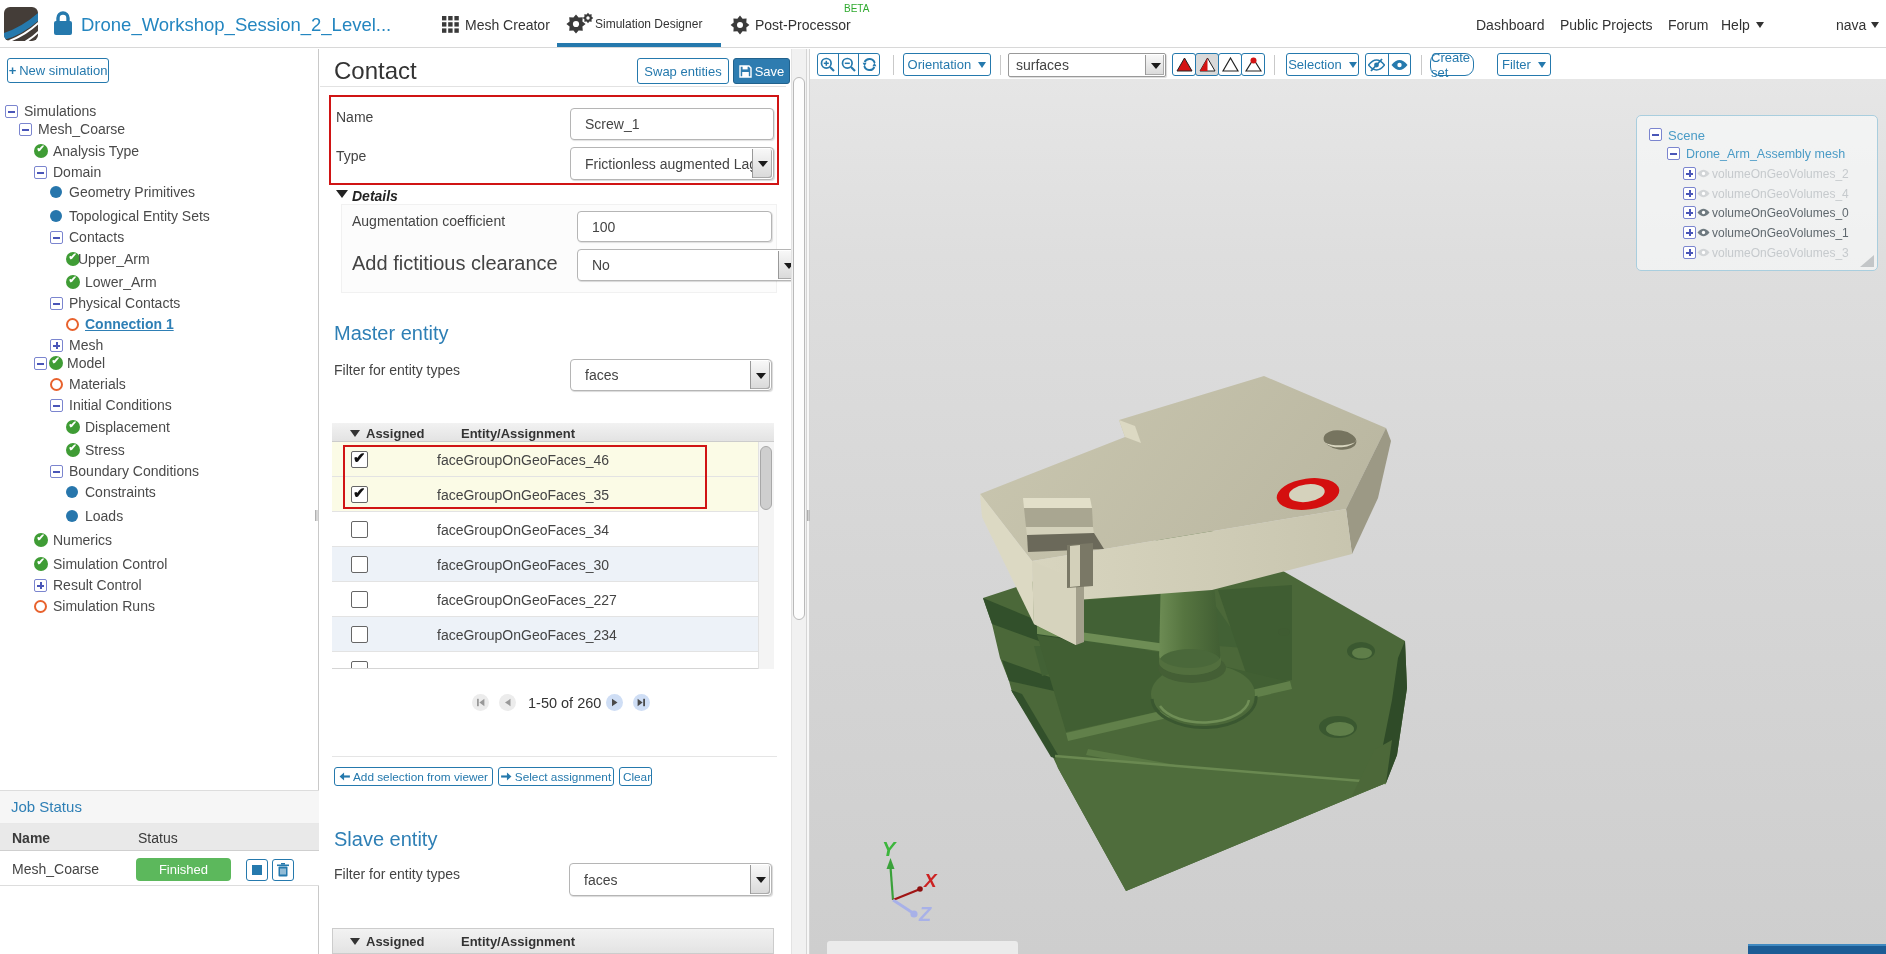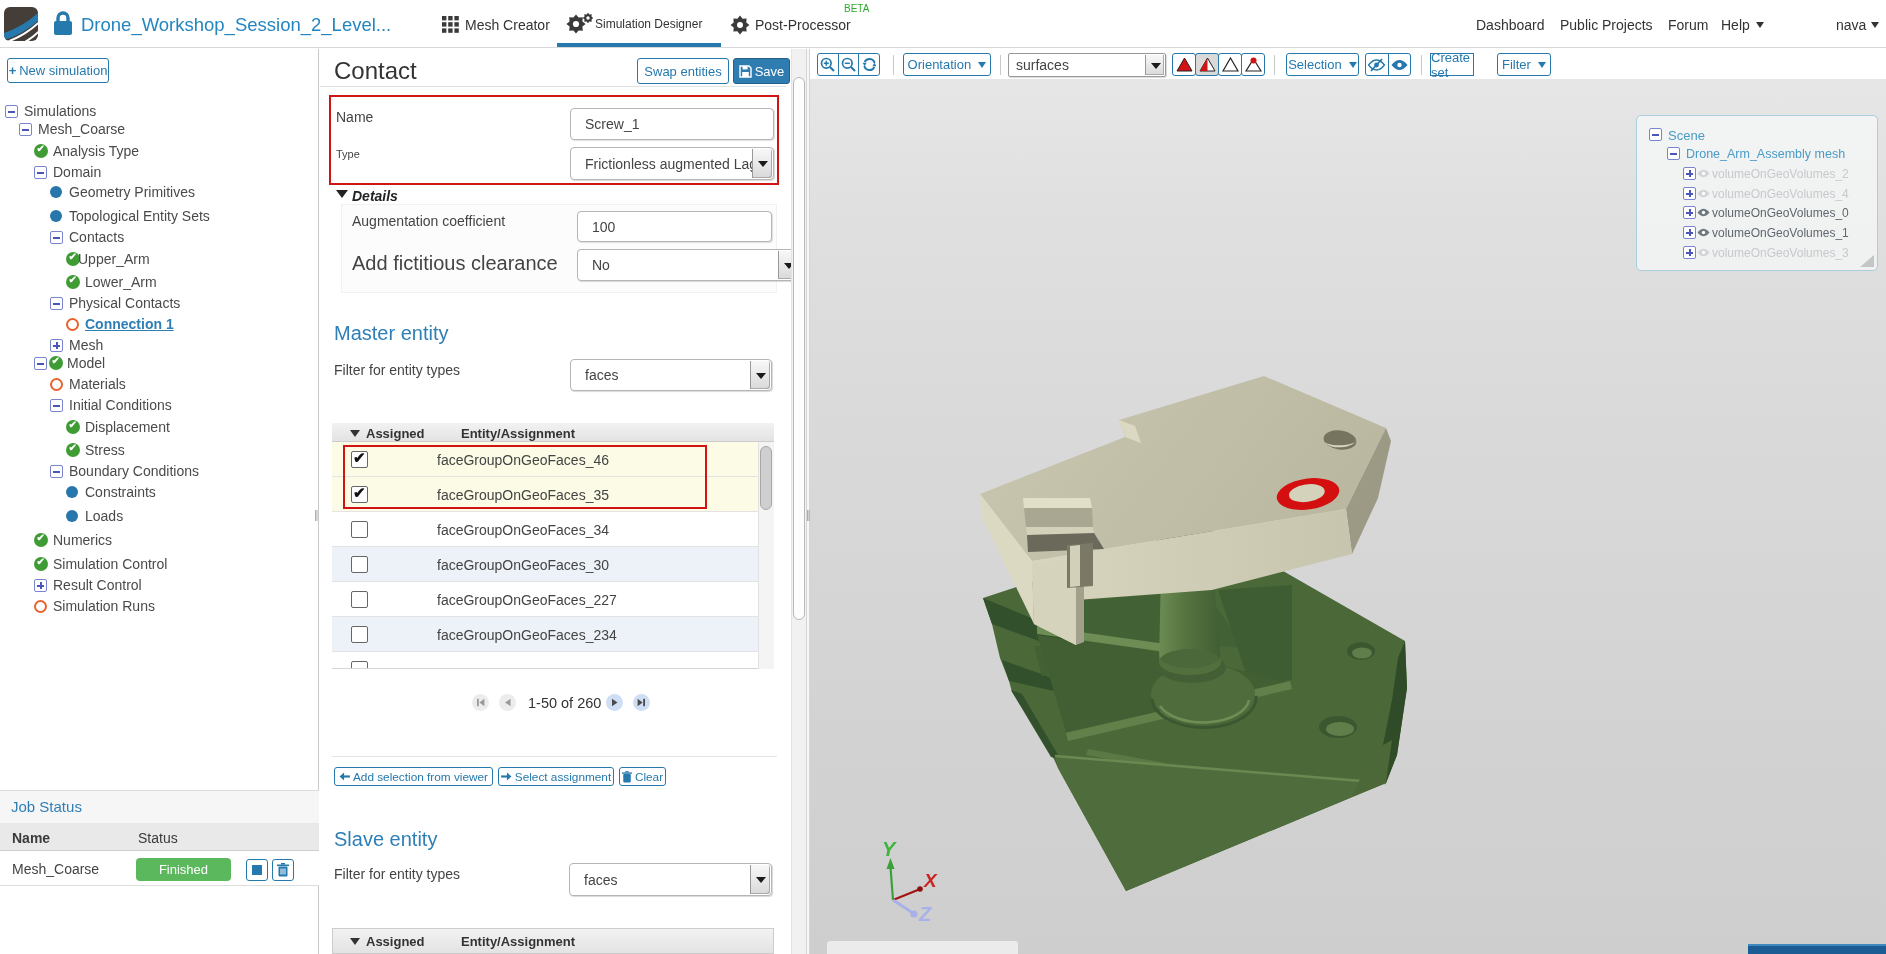--- a/index.html
+++ b/index.html
@@ -165,21 +165,21 @@
       <path d="M1 1 h9 l2 2 v9 h-11 z" fill="none" stroke="#fff" stroke-width="1.4"></path>
       <rect x="3.2" y="7" width="6.6" height="5" fill="#fff"></rect>
       <rect x="3.6" y="1" width="5" height="3.4" fill="#fff"></rect>
     </svg>Save</div>
 <div class="ab" style="left:320px;top:86px;width:466px;height:1px;background:#e2e2e2"></div>
 <div class="ab" style="left:329px;top:95px;width:450px;height:90px;border:2px solid #d01414"></div>
 <div class="txt" style="left:336px;top:109px;font-size:14px;color:#444">Name</div>
 <div class="inp" style="left:570px;top:108px;width:204px;height:32px">
     <div class="stxt">Screw_1</div>
   </div>
-<div class="txt" style="left:336px;top:148px;font-size:11px;color:#444">Type</div>
+<div class="txt" style="left:336px;top:148px;font-size:14px;color:#444">Type</div>
 <div class="sel" style="left:570px;top:147px;width:204px;height:33px">
     <div class="stxt">Frictionless augmented Lag</div>
     <div class="arr"></div>
   </div>
 <div class="ab" style="left:336px;top:190px;width:0;height:0;border:6px solid transparent;border-top:8px solid #222"></div>
 <div class="txt" style="left:352px;top:188px;font-size:14px;font-style:italic;font-weight:bold;color:#222">Details</div>
 <div class="ab" style="left:341px;top:204px;width:436px;height:89px;background:#fcfcfc;border:1px solid #f1f1f1"></div>
 <div class="txt" style="left:352px;top:213px;font-size:14px;color:#444">Augmentation coefficient</div>
 <div class="inp" style="left:577px;top:211px;width:195px;height:31px">
     <div class="stxt">100</div>
@@ -245,21 +245,21 @@
   </svg>
 <div class="ab" style="left:332px;top:756px;width:445px;height:1px;background:#e5e5e5"></div>
 <div class="bbtn" style="left:334px;top:767px;width:159px;height:19px;font-size:11.8px"><svg width="11" height="9" viewBox="0 0 12 10" style="margin-right:3px">
       <rect x="5" y="3.8" width="7" height="2.4" fill="#2579ad"></rect>
       <path d="M5.5 0.6 L0.5 5 L5.5 9.4 Z" fill="#2579ad"></path>
     </svg>Add selection from viewer</div>
 <div class="bbtn" style="left:498px;top:767px;width:116px;height:19px;font-size:11.8px"><svg width="11" height="9" viewBox="0 0 12 10" style="margin-right:3px">
       <rect x="0" y="3.8" width="7" height="2.4" fill="#2579ad"></rect>
       <path d="M6.5 0.6 L11.5 5 L6.5 9.4 Z" fill="#2579ad"></path>
     </svg>Select assignment</div>
-<div class="bbtn" style="left:619px;top:767px;width:47px;height:19px;font-size:11.8px"><svg width="10" height="12" viewBox="0 0 12 14" style="margin-right:3px">
+<div class="bbtn" style="left:619px;top:767px;width:33px;height:19px;font-size:11.8px"><svg width="10" height="12" viewBox="0 0 12 14" style="margin-right:3px">
       <g fill="#2579ad">
         <rect x="1.5" y="3.5" width="9" height="10" rx="1"></rect>
         <rect x="0" y="1.5" width="12" height="1.6"></rect>
         <rect x="4" y="0" width="4" height="1.6"></rect>
       </g>
     </svg>Clear</div>
 <div class="txt" style="left:334px;top:828px;font-size:20px;color:#2e7fb5">Slave entity</div>
 <div class="txt" style="left:334px;top:866px;font-size:14px;color:#444">Filter for entity types</div>
 <div class="sel" style="left:569px;top:863px;width:203px;height:33px">
     <div class="stxt">faces</div>
@@ -341,21 +341,21 @@
       </svg>
     </div>
     <div style="flex:1;display:flex;align-items:center;justify-content:center">
       <svg width="17" height="12" viewBox="0 0 17 12">
         <path d="M0.5 6 Q 8.5 -4 16.5 6 Q 8.5 16 0.5 6 z" fill="#2579ad"></path>
         <circle cx="8.5" cy="6" r="2.2" fill="#fff"></circle>
       </svg>
     </div>
   </div>
 <div class="sep" style="left:1421px"></div>
-<div class="ab" style="left:1430px;top:53px;width:44px;height:23px;border:1px solid #2579ad;border-radius:0;background:#fff;display:flex;align-items:center;justify-content:center;font-size:13px;color:#2579ad">Create set</div>
+<div class="ab" style="left:1430px;top:53px;width:44px;height:23px;border:1px solid #2579ad;border-radius:9px;background:#fff;display:flex;align-items:center;justify-content:center;font-size:13px;color:#2579ad">Create set</div>
 <div class="ab" style="left:1497px;top:53px;width:54px;height:23px;border:1px solid #2579ad;border-radius:3px;background:#fff;display:flex;align-items:center;justify-content:center;font-size:13px;color:#2579ad">Filter&nbsp;&nbsp;<span style="border:4.5px solid transparent;border-top:6px solid #2579ad;margin-top:5px"></span></div>
 <svg class="ab" style="left:810px;top:79px" width="1076" height="875" viewBox="810 79 1076 875">
 <defs>
 <linearGradient id="tantop" x1="0" y1="0" x2="1" y2="0.35">
         <stop offset="0" stop-color="#cac7b0"></stop>
         <stop offset="1" stop-color="#bbb8a2"></stop>
       </linearGradient>
 <linearGradient id="tanband" x1="0" y1="0" x2="1" y2="0">
         <stop offset="0" stop-color="#d8d5bf"></stop>
         <stop offset="1" stop-color="#c8c5af"></stop>

